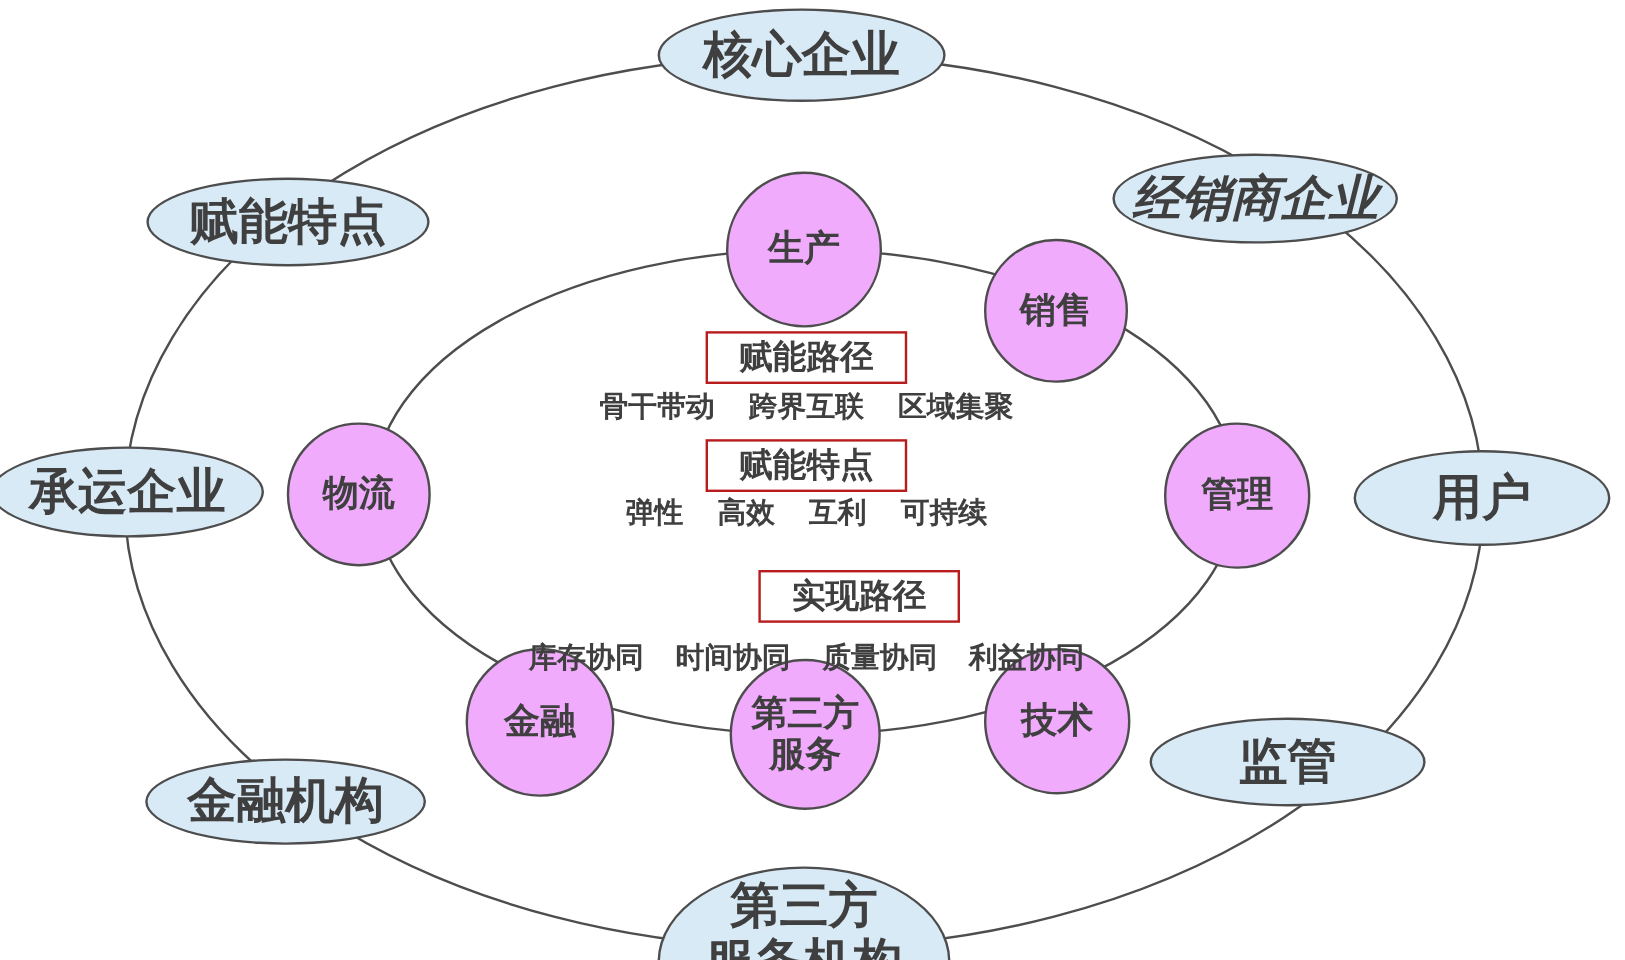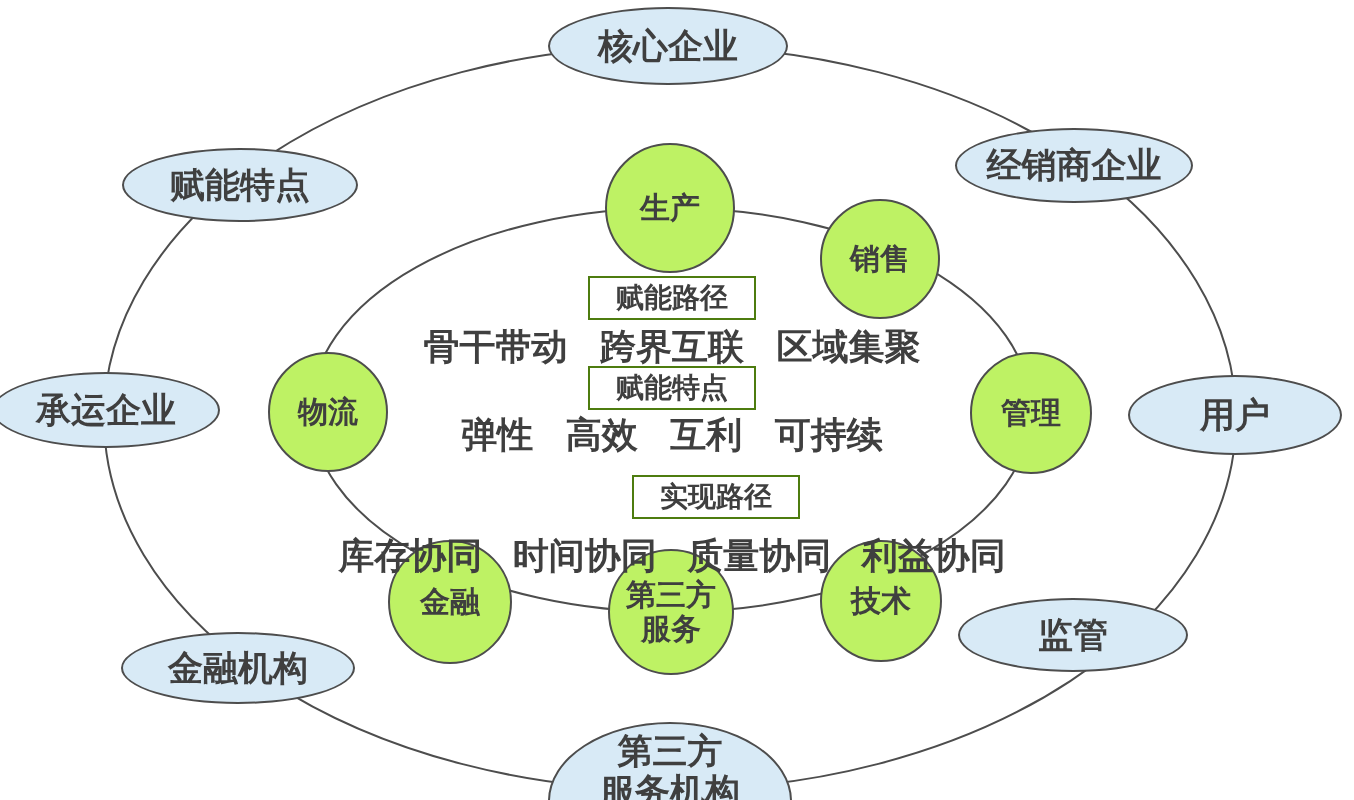--- a/index.html
+++ b/index.html
@@ -27,63 +27,63 @@
     border: 2px solid #4d4d4d;
     border-radius: 50%;
     box-sizing: border-box;
     white-space: pre-line;
     font-weight: 600;
     z-index: 2;
     line-height: 1.15;
   }
   .onode {
     background: #d8eaf6;
-    font-size: 35px;
+    font-size: 41px;
   }
   .inode {
-    background: #bef264;
+    background: #f0abfc;
     font-size: 30px;
   }
   
   .n-core        { left: 548px; top: 7px;   width: 240px; height: 78px; }
-  .n-distributor { left: 955px; top: 128px; width: 238px; height: 75px; }
+  .n-distributor { left: 927px; top: 128px; width: 238px; height: 75px; font-style: italic; }
   .n-user        { left: 1128px; top: 375px; width: 214px; height: 80px; }
   .n-regulator   { left: 958px; top: 598px; width: 230px; height: 74px; }
   .n-tpo         { left: 548px; top: 722px; width: 244px; height: 158px;
                    align-items: flex-start; padding-top: 7px; }
   .n-finance-org { left: 121px; top: 632px; width: 234px; height: 72px; }
   .n-carrier     { left: -8px;  top: 372px; width: 228px; height: 76px; }
   .n-supplier    { left: 122px; top: 148px; width: 236px; height: 74px; }
   
   .n-production  { left: 605px; top: 143px; width: 130px; height: 130px; }
   .n-sales       { left: 820px; top: 199px; width: 120px; height: 120px; }
   .n-management  { left: 970px; top: 352px; width: 122px; height: 122px; }
   .n-technology  { left: 820px; top: 540px; width: 122px; height: 122px; }
   .n-tps         { left: 608px; top: 549px; width: 126px; height: 126px; }
   .n-finance     { left: 388px; top: 540px; width: 124px; height: 124px; }
-  .n-logistics   { left: 268px; top: 352px; width: 120px; height: 120px; }
+  .n-logistics   { left: 239px; top: 352px; width: 120px; height: 120px; }
   .n-procurement { left: 388px; top: 198px; width: 122px; height: 122px; }
   
   .center-item {
     position: absolute;
     left: 672px;
     transform: translateX(-50%);
     z-index: 3;
     white-space: nowrap;
     font-weight: 600;
   }
   .heading-box {
-    border: 2px solid #4d7c0f;
+    border: 2px solid #b91c1c;
     background: #ffffff;
     padding: 3px 26px;
     font-size: 28px;
     line-height: 34px;
   }
   .detail-line {
-    font-size: 36px;
+    font-size: 24px;
     word-spacing: 20px;
     color: #3f3f3f;
   }
   .c-h1 { top: 276px; }
   .c-d1 { top: 323px; }
   .c-h2 { top: 366px; }
   .c-d2 { top: 411px; }
   .c-h3 { top: 475px; margin-left: 44px; }
   .c-d3 { top: 532px; word-spacing: 18px; text-align: right; }
 </style>

